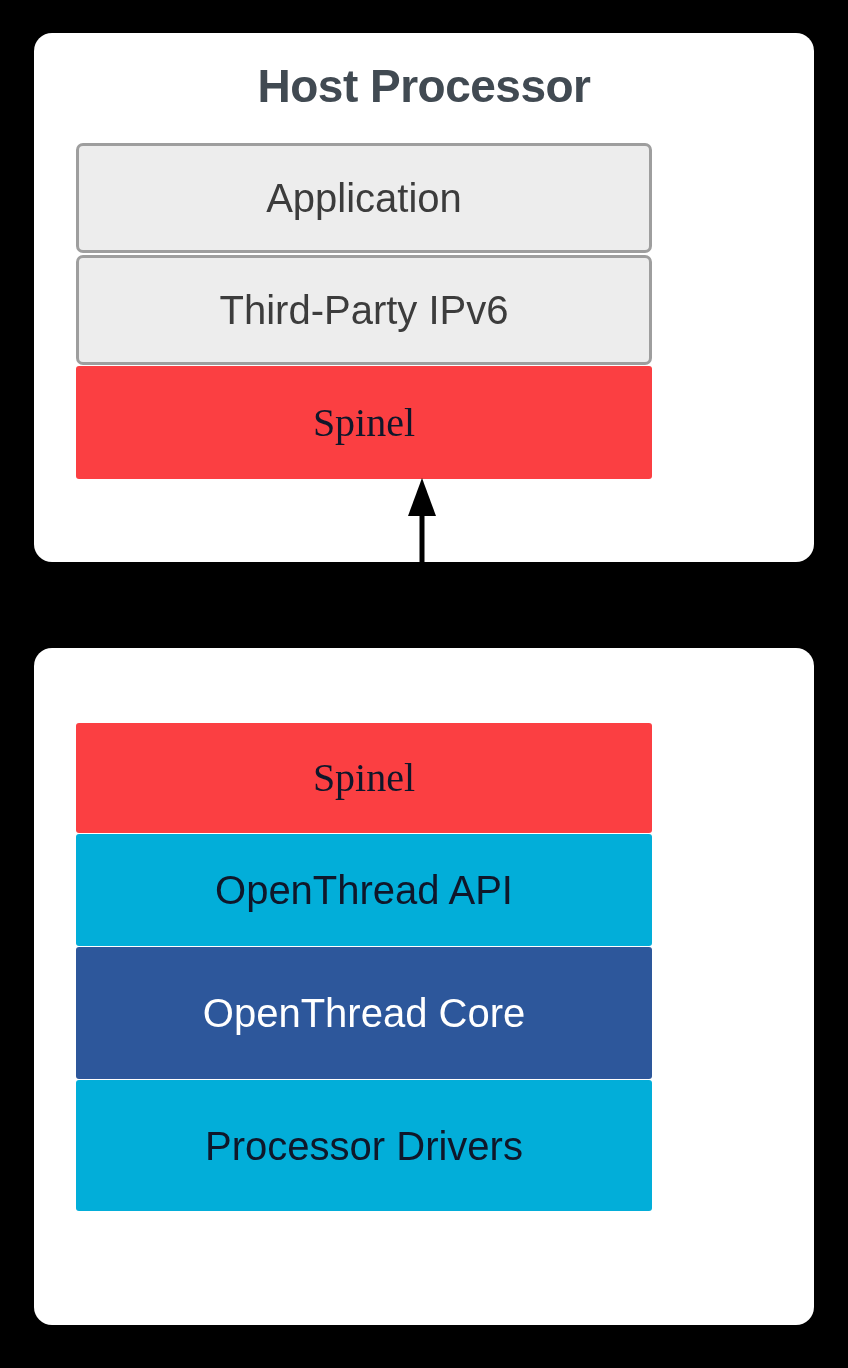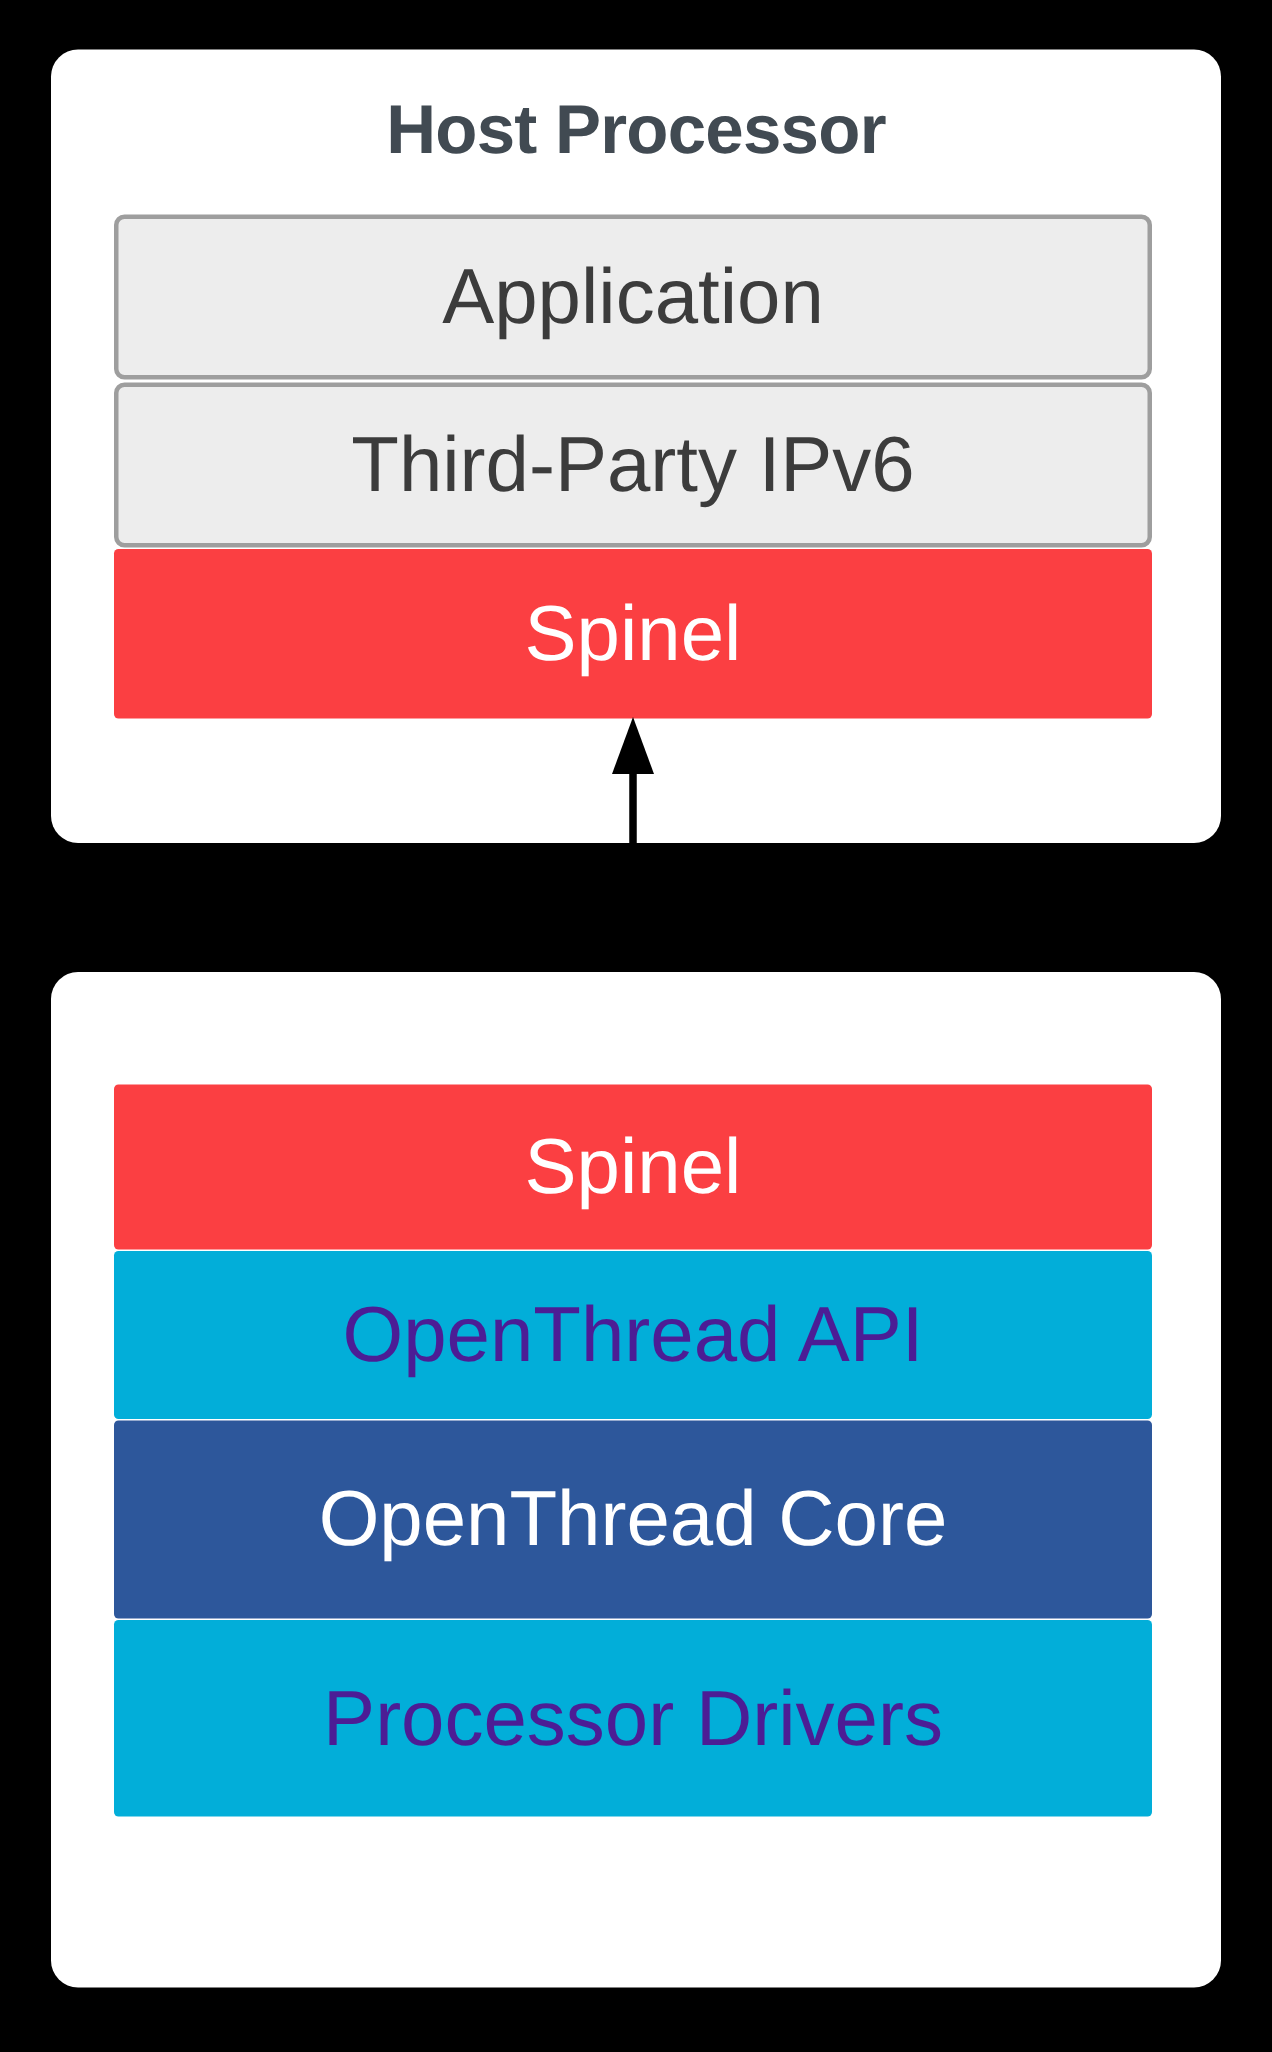--- a/index.html
+++ b/index.html
@@ -56,43 +56,44 @@
     letter-spacing: -0.5px;
     line-height: 1;
   }
   .title-host { top: 30px; }
   .title-soc  { bottom: 32px; }
 
   
   .layer {
     position: absolute;
     left: 42px;
-    width: 692px;
+    width: 576px;
     box-sizing: border-box;
     display: flex;
     align-items: center;
     justify-content: center;
-    font-size: 52px;
+    font-size: 40px;
     line-height: 1;
     white-space: nowrap;
   }
   .layer-gray {
     background: #ededed;
     border: 3px solid #9e9e9e;
     border-radius: 7px;
     color: #3c3c3c;
   }
   .layer-red {
     background: #fb3f42;
-    color: #ffffff;
+    color: #0f172a;
     border-radius: 3px;
+    font-family: Liberation Serif, serif;
   }
   .layer-cyan {
     background: #02aed9;
-    color: #4c1d95;
+    color: #0f172a;
     border-radius: 3px;
   }
   .layer-navy {
     background: #2d579b;
     color: #ffffff;
     border-radius: 3px;
   }
 
   
   .host-app    { top: 110px; height: 110px; }

